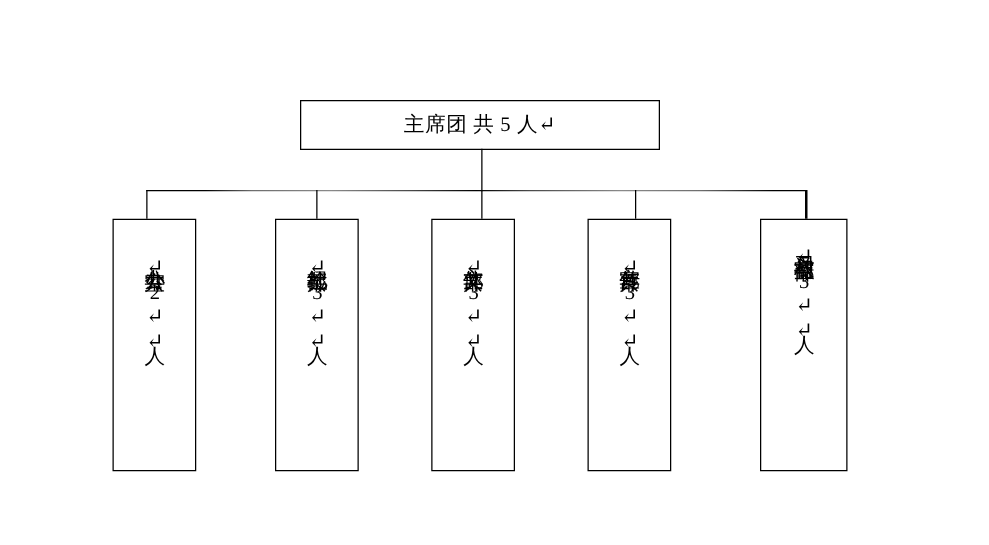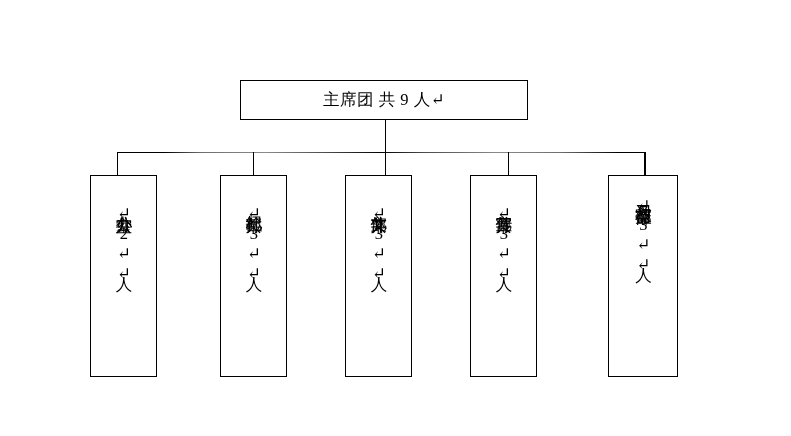--- a/index.html
+++ b/index.html
@@ -86,21 +86,21 @@
       #4a4a4a 58%, #8a8a8a 72%,
       #6e6e6e 84%, #000000 95%, #000000 100%);
   }
 </style>
 </head>
 <body>
 
 <div id="org-chart-canvas">
 
   <div class="node-box" id="root-node">
-    <span class="node-text">主席团 共 9 人↵</span>
+    <span class="node-text">主席团 共 5 人↵</span>
   </div>
 
   <div class="connector v-line" id="stem-root" style="left:384.5px; top:119px; height:34px;"></div>
 
   <div class="connector h-line" id="bus-line" style="left:117px; top:151.6px; width:528px;"></div>
 
   <div class="connector v-line" style="left:116.6px; top:151.6px; height:24px;"></div>
   <div class="connector v-line" style="left:252.6px; top:151.6px; height:24px;"></div>
   <div class="connector v-line" style="left:384.5px; top:151.6px; height:24px; width:1.8px;"></div>
   <div class="connector v-line" style="left:507.6px; top:151.6px; height:24px;"></div>

